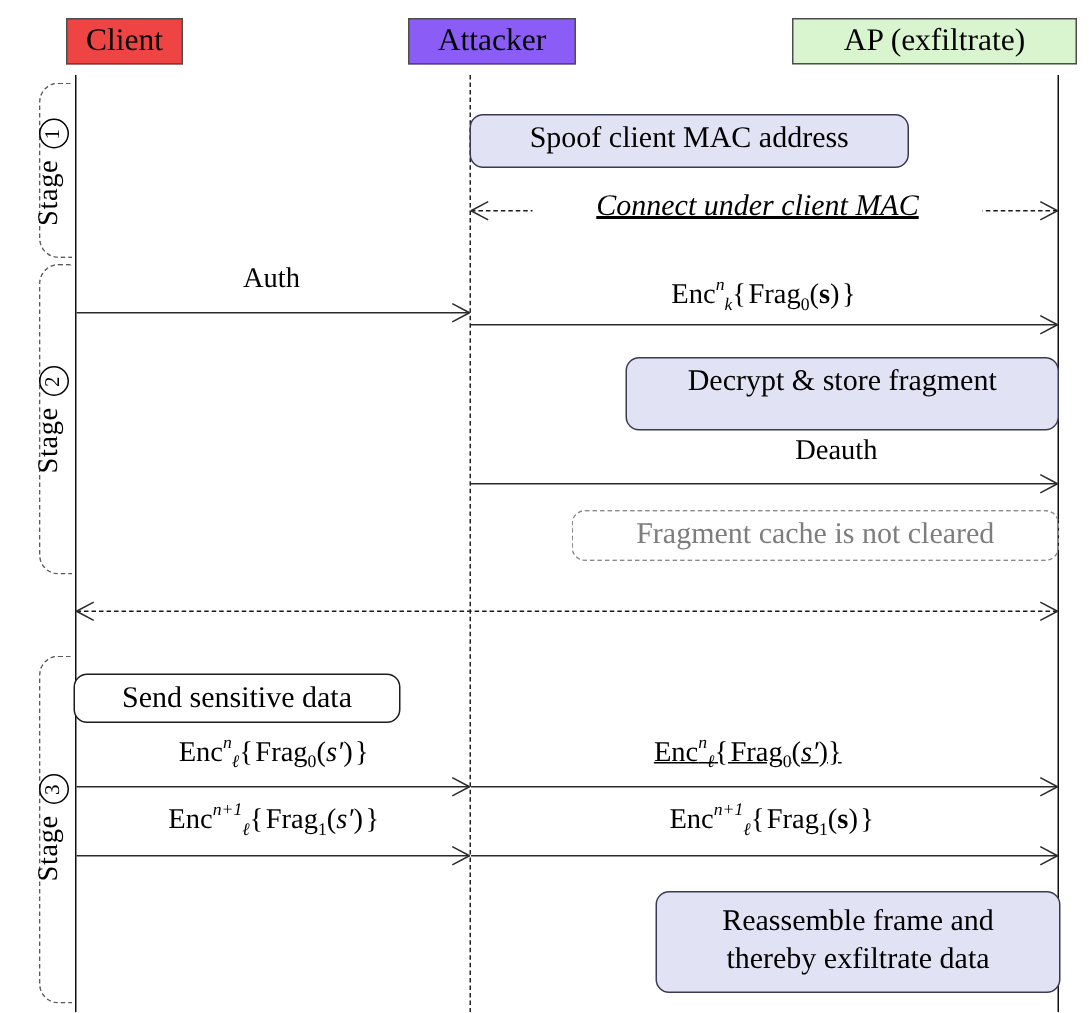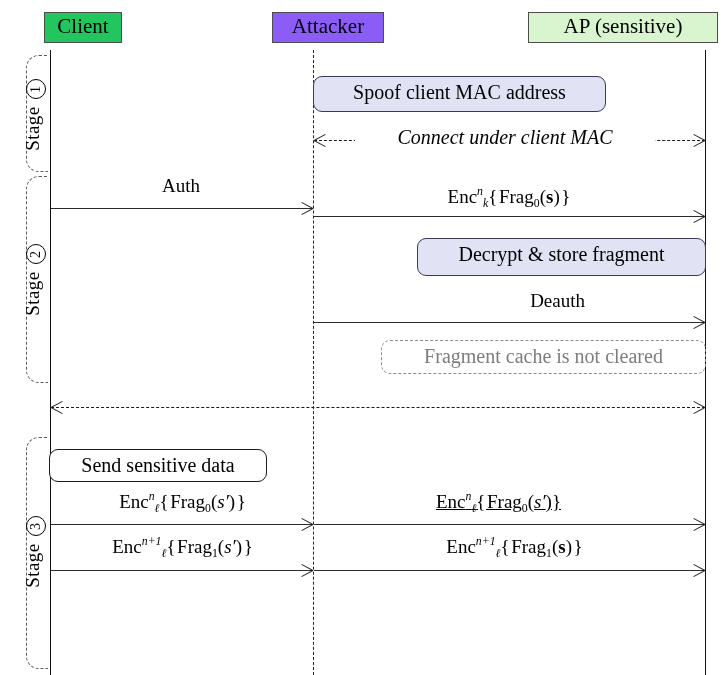--- a/index.html
+++ b/index.html
@@ -105,20 +105,21 @@
     text-align: center;
     line-height: 1.1;
   }
   .msg-label.italic {
     font-style: italic;
     font-size: 20px;
   }
   .msg-label.dashlabel {
     background: #ffffff;
     padding: 0 5px;
+    text-decoration: underline;
   }
 
   
   .note {
     position: absolute;
     box-sizing: border-box;
     border: 1.5px solid #3a3a55;
     border-radius: 9px;
     background: #e2e2f5;
     font-size: 20px;
@@ -154,30 +155,30 @@
   .math sub { vertical-align: -0.38em; }
   .math .it { font-style: italic; }
   .math .bf { font-weight: bold; }
   .math .scr { font-style: italic; font-family: "DejaVu Serif", serif; }
 </style>
 </head>
 <body>
 
 <div id="diagram">
 
-  <div class="actor-box" style="left:44px; top:12px; width:78px; background:#22c55e;">
+  <div class="actor-box" style="left:44px; top:12px; width:78px; background:#ef4444;">
     <span>Client</span>
   </div>
 
   <div class="actor-box" style="left:272px; top:12px; width:112px; background:#8b5cf6;">
     <span>Attacker</span>
   </div>
 
   <div class="actor-box" style="left:528px; top:12px; width:190px; background:#d8f5cf;">
-    <span>AP (sensitive)</span>
+    <span>AP (exfiltrate)</span>
   </div>
 
   <div class="lifeline" style="left:50px; top:50px; height:625px;"></div>
   <div class="lifeline dashed" style="left:313px; top:50px; height:625px;"></div>
   <div class="lifeline" style="left:705px; top:50px; height:625px;"></div>
 
   <div class="stage-bracket" style="left:26px; top:55px; width:22px; height:117px;"></div>
   <div class="stage-label" style="left:-22px; top:103px; width:112px;">
     <span>Stage</span>
     <span class="circled">1</span>
@@ -215,21 +216,21 @@
   <div class="ah" style="left:300px; top:208px; transform: rotate(28deg);"></div>
   <div class="ah" style="left:300px; top:208px; transform: rotate(-28deg);"></div>
 
   <div class="msg-label math" style="left:404px; top:187px; width:210px;">
     Enc<sup class="it">n</sup><sub class="it">k</sub>{ Frag<sub>0</sub>(<span class="bf">s</span>) }
   </div>
   <div class="msg" style="left:314px; top:216px; width:391px;"></div>
   <div class="ah" style="left:692px; top:216px; transform: rotate(28deg);"></div>
   <div class="ah" style="left:692px; top:216px; transform: rotate(-28deg);"></div>
 
-  <div class="note" style="left:417px; top:238px; width:289px; height:38px;">
+  <div class="note" style="left:417px; top:238px; width:289px; height:49px;">
     <span>Decrypt &amp; store fragment</span>
   </div>
 
   <div class="msg-label" style="left:455px; top:291px; width:130px;text-align:right;">
     <span>Deauth</span>
   </div>
   <div class="msg" style="left:314px; top:322px; width:391px;"></div>
   <div class="ah" style="left:692px; top:322px; transform: rotate(28deg);"></div>
   <div class="ah" style="left:692px; top:322px; transform: rotate(-28deg);"></div>
 
@@ -268,14 +269,18 @@
   <div class="ah" style="left:300px; top:570px; transform: rotate(28deg);"></div>
   <div class="ah" style="left:300px; top:570px; transform: rotate(-28deg);"></div>
 
   <div class="msg-label math" style="left:392px; top:537px; width:245px;">
     Enc<sup class="it">n+1</sup><sub class="scr">ℓ</sub>{ Frag<sub>1</sub>(<span class="bf">s</span>) }
   </div>
   <div class="msg" style="left:314px; top:570px; width:391px;"></div>
   <div class="ah" style="left:692px; top:570px; transform: rotate(28deg);"></div>
   <div class="ah" style="left:692px; top:570px; transform: rotate(-28deg);"></div>
 
+  <div class="note two-line" style="left:437px; top:594px; width:270px; height:68px; display:flex; flex-direction:column; justify-content:center;">
+    <div>Reassemble frame and</div>
+    <div>thereby exfiltrate data</div>
+  </div>
 
 </div>
 
 </body></html>

